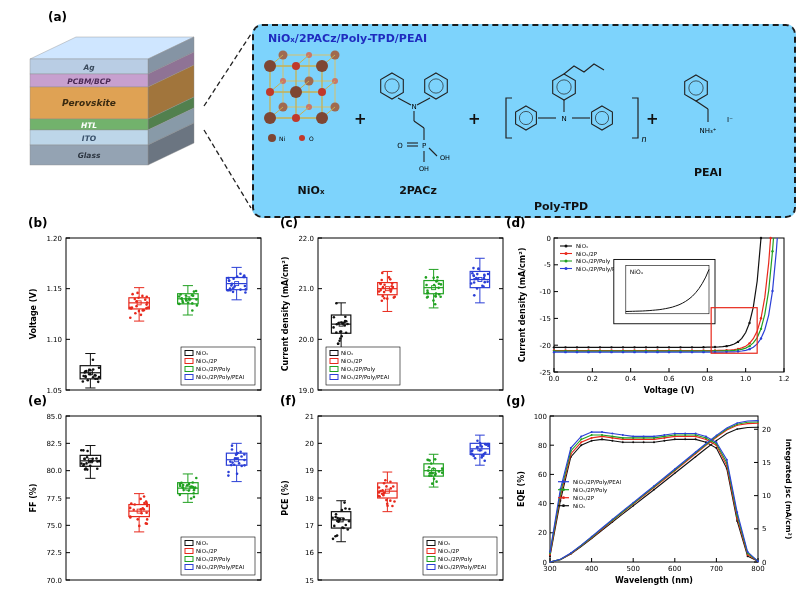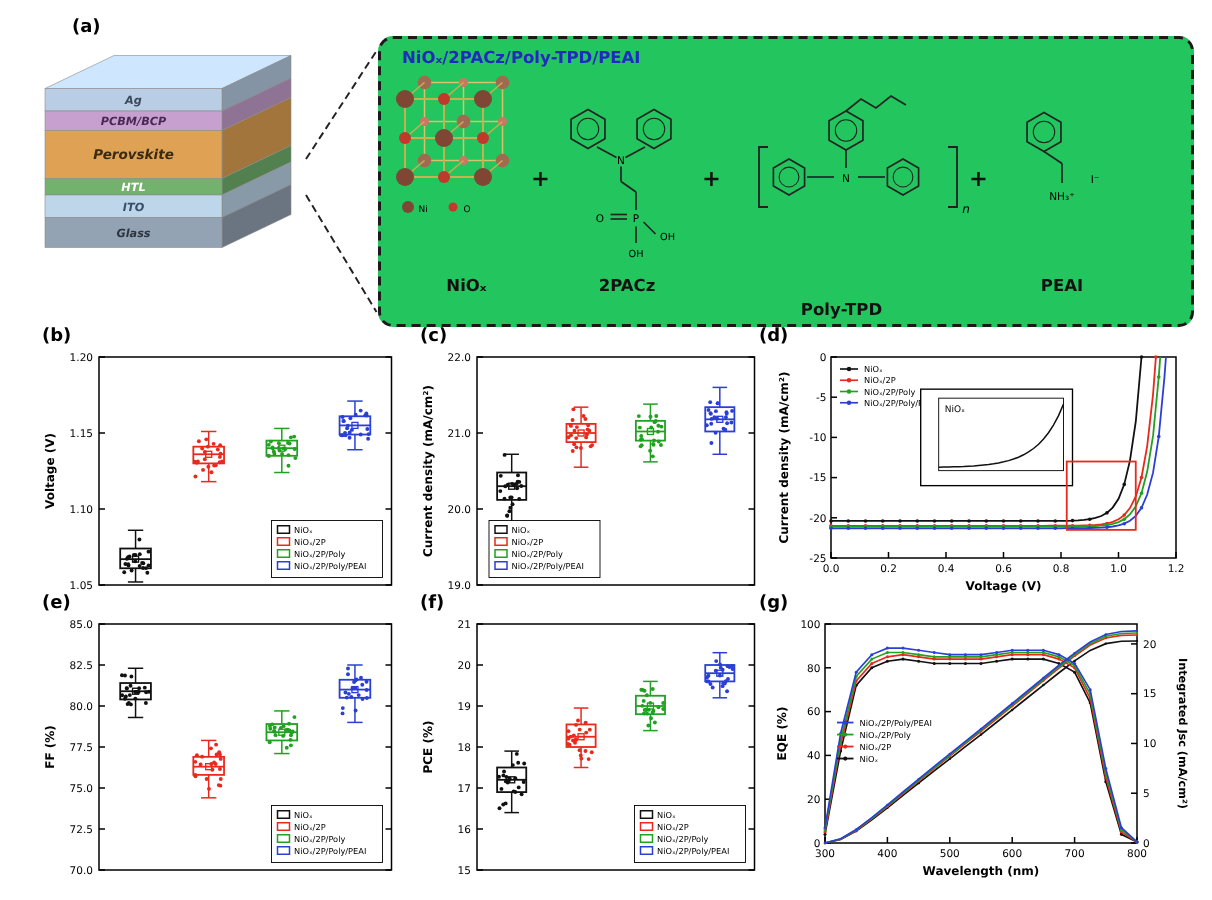--- a/index.html
+++ b/index.html
@@ -1,21 +1,21 @@
 <!DOCTYPE html>
 <html><head>
 <meta charset="utf-8">
 <style>
   html,body{margin:0;padding:0;background:#fff;}
   .fig{position:relative;width:808px;height:600px;background:#ffffff;
        font-family:"DejaVu Sans","Liberation Sans",sans-serif;overflow:hidden;}
   .abs{position:absolute;}
   .plabel{position:absolute;font-weight:bold;font-size:12px;color:#000;}
   .chart{position:absolute;}
-  .callout{position:absolute;border:2px dashed #1a1a1a;border-radius:10px;background:#22c55e;text-decoration:underline;}
+  .callout{position:absolute;border:2px dashed #1a1a1a;border-radius:10px;background:#7dd3fc;text-decoration:underline;}
   .callout-title{position:absolute;left:14px;top:6px;font-weight:bold;font-size:11px;}
   .plus{position:absolute;font-size:15px;font-weight:bold;color:#111;}
   .comp-label{position:absolute;width:110px;text-align:center;font-weight:bold;font-size:11px;color:#111;}
   svg text{font-family:"DejaVu Sans","Liberation Sans",sans-serif;}
 </style>
 </head>
 <body>
 
 <div class="fig">
 
@@ -139,21 +139,21 @@
             <text x="46" y="73" font-size="7" text-anchor="middle" fill="#000">NH₃⁺</text>
             <text x="68" y="62" font-size="7" text-anchor="middle" fill="#000">I⁻</text>
           </g>
         </svg></div>
     <div class="plus" style="left:100px;top:84px">+</div>
     <div class="plus" style="left:214px;top:84px">+</div>
     <div class="plus" style="left:392px;top:84px">+</div>
     <div class="comp-label" style="left:2px;top:158px">NiOₓ</div>
     <div class="comp-label" style="left:109px;top:158px">2PACz</div>
     <div class="comp-label" style="left:252px;top:174px">Poly-TPD</div>
-    <div class="comp-label" style="left:399px;top:158px">PEAI</div>
+    <div class="comp-label" style="left:399px;top:140px">PEAI</div>
   </div>
 
   <div class="plabel" style="left:28px;top:216px">(b)</div>
   <div class="plabel" style="left:280px;top:216px">(c)</div>
   <div class="plabel" style="left:506px;top:216px">(d)</div>
   <div class="plabel" style="left:28px;top:394px">(e)</div>
   <div class="plabel" style="left:280px;top:394px">(f)</div>
   <div class="plabel" style="left:506px;top:394px">(g)</div>
 
   <div id="chart-b" class="chart" style="left:24px;top:230px;width:244px;height:168px"><svg width="244" height="168">

